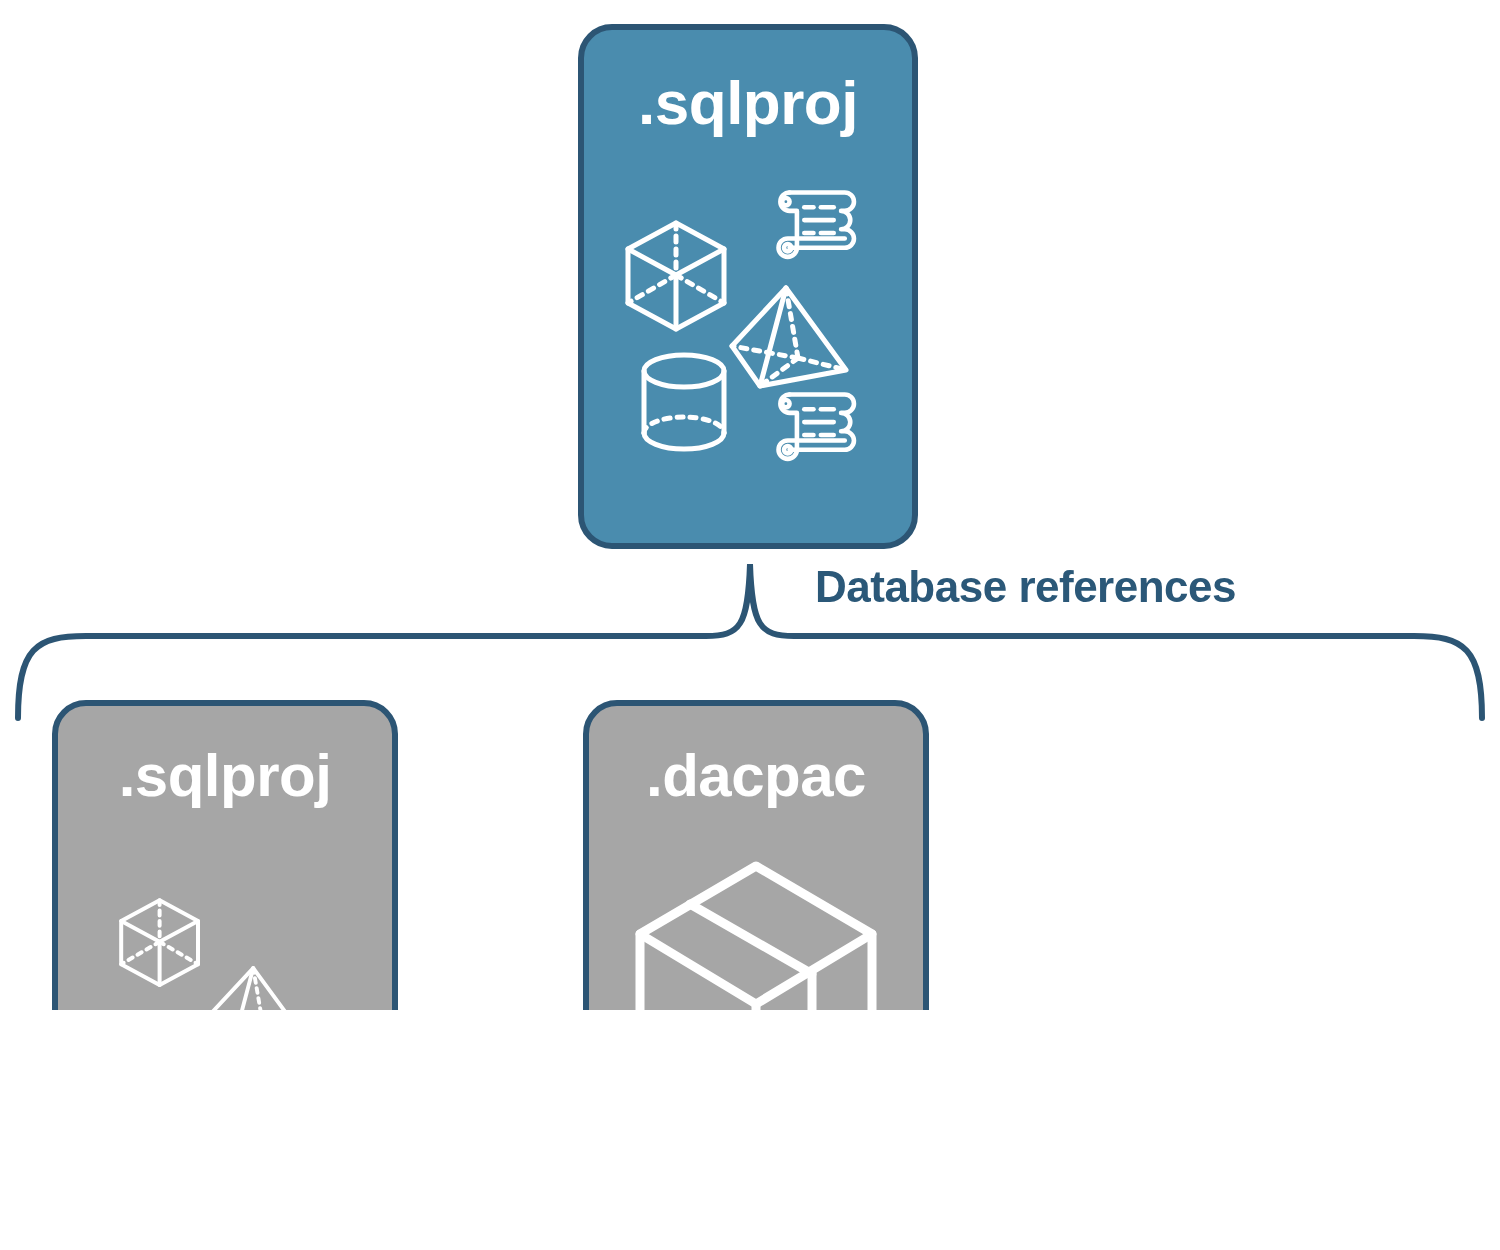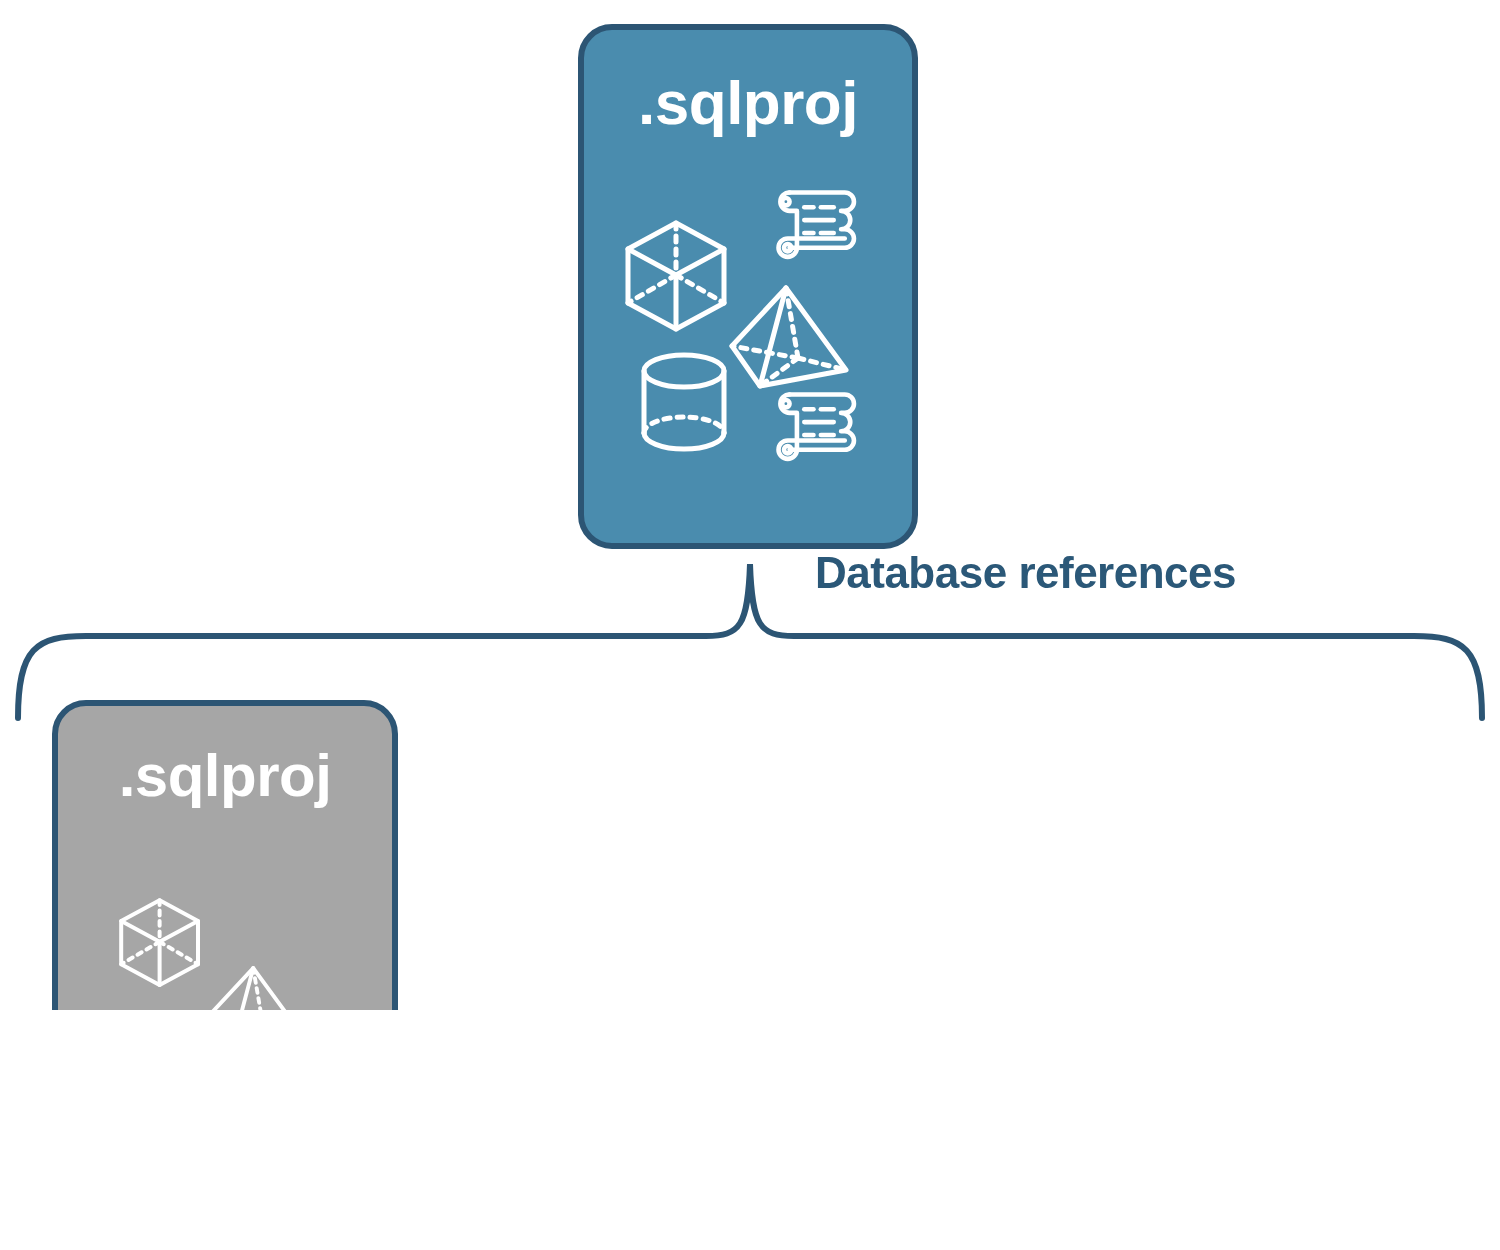--- a/index.html
+++ b/index.html
@@ -76,21 +76,21 @@
     position: absolute;
     left: 0;
     top: 540px;
     width: 1500px;
     height: 190px;
     pointer-events: none;
   }
   #references-label {
     position: absolute;
     left: 815px;
-    top: 548px;
+    top: 562px;
     font-size: 44px;
     font-weight: bold;
     color: #2b5878;
     letter-spacing: -0.5px;
     white-space: nowrap;
   }
 </style>
 </head>
 <body>
 
@@ -201,15 +201,31 @@
           <ellipse cx="48" cy="22" rx="40" ry="16" fill="none"></ellipse>
           <path d="M8 22 L8 84"></path>
           <path d="M88 22 L88 84"></path>
           <path d="M8 84 a40 16 0 0 0 80 0" fill="none"></path>
           <path d="M8 84 a40 16 0 0 1 80 0" fill="none" stroke-dasharray="6 7"></path>
         </g>
       </svg>
     </div>
   </div>
 
+  <div class="card card-secondary" id="card-dacpac">
+    <div class="card-title">.dacpac</div>
+    <div class="card-art">
+      <svg width="260" height="300" viewBox="0 0 260 300" fill="none" stroke="#ffffff" stroke-width="9" stroke-linecap="round" stroke-linejoin="round">
+
+        <path d="M130 8 L246 76 L246 212 L130 290 L14 212 L14 76 Z" fill="none"></path>
+
+        <path d="M14 76 L130 146 L246 76"></path>
+        <path d="M130 146 L130 290"></path>
+        <path d="M64 46 L186 116"></path>
+        <path d="M186 116 L186 180"></path>
+
+        <path d="M156 178 L196 158 L196 186 L156 208 Z" fill="none" stroke-width="8"></path>
+      </svg>
+    </div>
+  </div>
 
 
 </div>
 
 </body></html>

